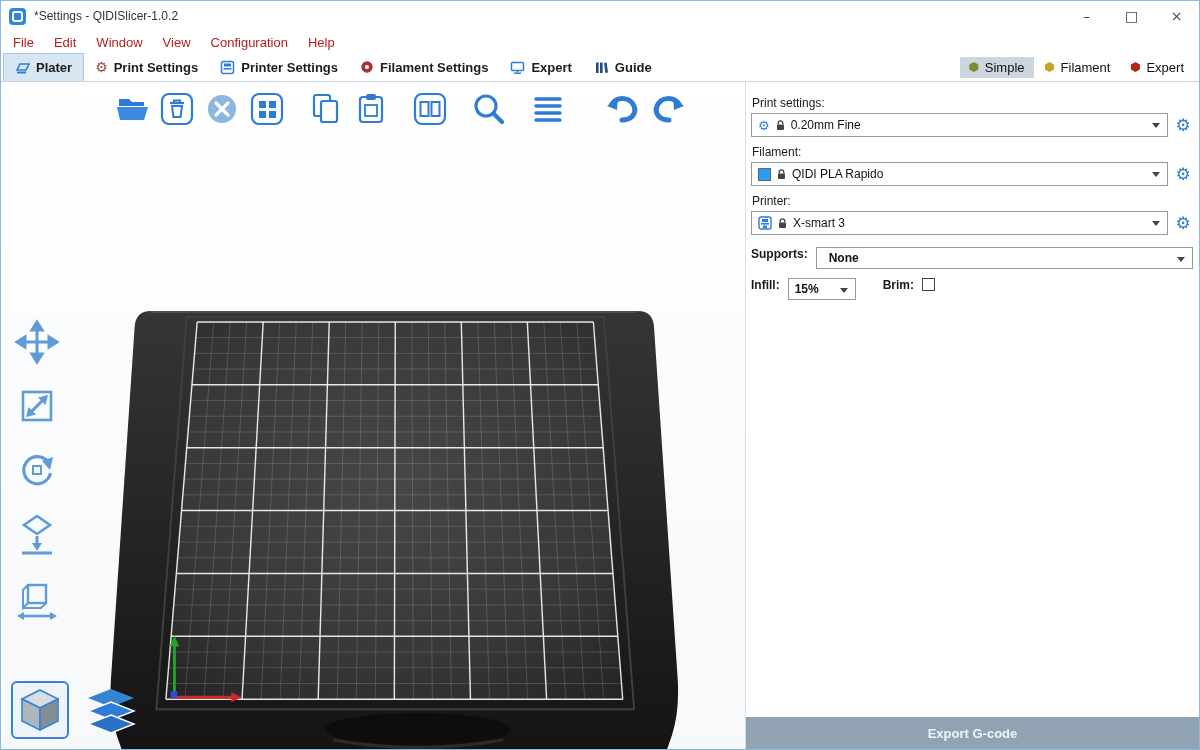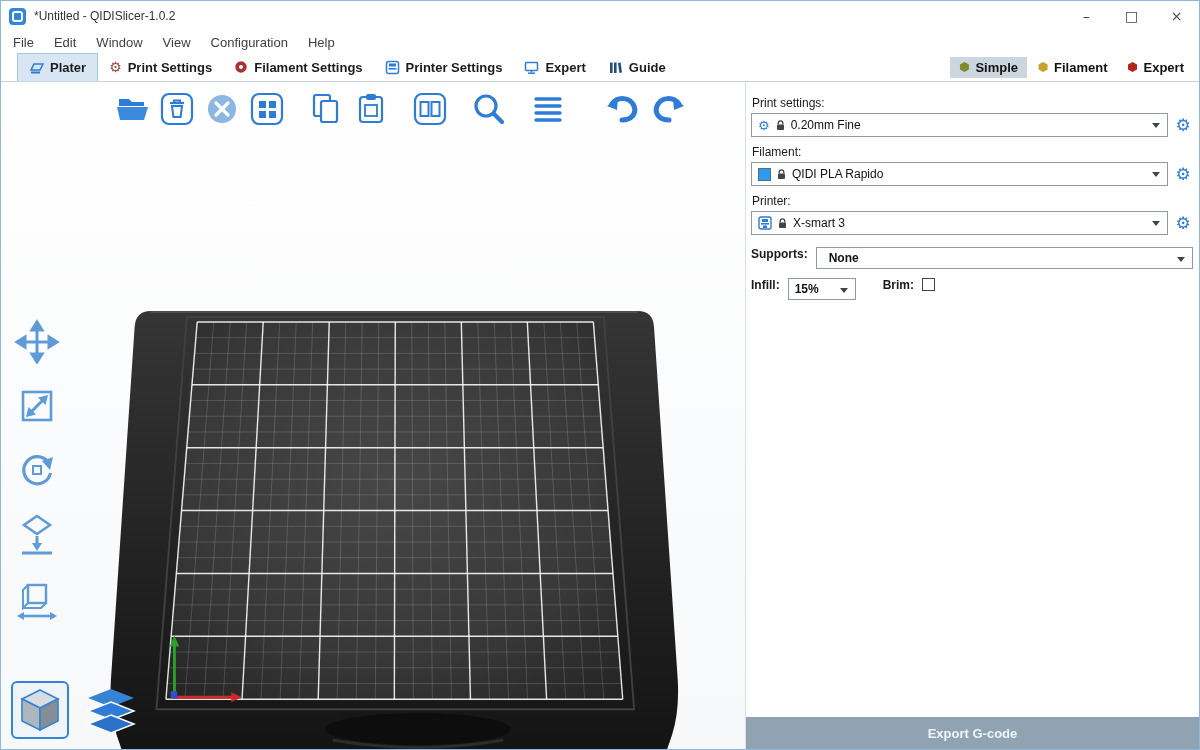--- a/index.html
+++ b/index.html
@@ -10,28 +10,28 @@
   
   .titlebar { height:30px; display:flex; align-items:center; padding-left:8px; background:#fff; flex:none; }
   .app-icon { width:17px; height:17px; border-radius:4px; background:#2e86de; display:flex; align-items:center; justify-content:center; flex:none; }
   .title-text { margin-left:8px; font-size:12px; color:#333; }
   .win-controls { margin-left:auto; display:flex; height:30px; }
   .win-btn { width:45px; height:30px; display:flex; align-items:center; justify-content:center;
              font-size:14px; color:#444; font-family:"DejaVu Sans", sans-serif; cursor:default; }
 
   
   .menubar { height:22px; display:flex; align-items:center; padding-left:2px; flex:none; }
-  .menu-item { font-size:13px; color:#404040; padding:2px 10px; }
+  .menu-item { font-size:13px; color:#b91c1c; padding:2px 10px; }
 
   
-  .tabbar { height:29px; display:flex; align-items:stretch; border-bottom:1px solid #c7d3de; padding-left:16px; flex:none; background:#fff; }
+  .tabbar { height:29px; display:flex; align-items:stretch; border-bottom:1px solid #c7d3de; padding-left:2px; flex:none; background:#fff; }
   .tab { display:flex; align-items:center; gap:6px; padding:0 11px; font-size:13px; font-weight:bold; color:#1c1c1c; }
   .tab.active { background:#d8e6f4; border:1px solid #a9c6e0; border-bottom:none; }
   .modes { margin-left:auto; display:flex; align-items:center; gap:2px; padding-right:6px; }
-  .mode { display:flex; align-items:center; gap:6px; font-size:13px; font-weight:bold; color:#111; padding:3px 9px; }
+  .mode { display:flex; align-items:center; gap:6px; font-size:13px; font-weight:normal; color:#111; padding:3px 9px; }
   .mode.active { background:#ccd6de; }
   .mode-dot { width:10px; height:10px; flex:none;
               clip-path:polygon(50% 0,95% 25%,95% 75%,50% 100%,5% 75%,5% 25%); }
 
   
   .main { flex:1; display:flex; min-height:0; }
   .viewport { flex:1; position:relative; background:linear-gradient(#ffffff,#f6f8fa); overflow:hidden; }
   .viewport svg.bed { position:absolute; left:0; top:0; width:100%; height:100%; }
 
   .top-toolbar { position:absolute; top:8px; left:112px; display:flex; align-items:center; }
@@ -71,21 +71,21 @@
 <body>
 
 <div class="window">
 
   <div class="titlebar">
     <div class="app-icon">
       <svg width="11" height="11" viewBox="0 0 11 11">
           <rect x="1" y="1" width="9" height="9" rx="2" fill="none" stroke="#fff" stroke-width="2"></rect>
         </svg>
     </div>
-    <span class="title-text">*Untitled - QIDISlicer-1.0.2</span>
+    <span class="title-text">*Settings - QIDISlicer-1.0.2</span>
     <div class="win-controls">
       <div class="win-btn">–</div>
       <div class="win-btn">□</div>
       <div class="win-btn">×</div>
     </div>
   </div>
 
   <div class="menubar">
     <span class="menu-item">File</span>
     <span class="menu-item">Edit</span>
@@ -101,33 +101,33 @@
         <polygon points="2,10 5,4 14,4 11,10" fill="none" stroke="#2e7cd6" stroke-width="1.6"></polygon>
         <line x1="2" y1="12.5" x2="11" y2="12.5" stroke="#2e7cd6" stroke-width="2"></line>
       </svg>
       <span>Plater</span>
     </div>
     <div class="tab">
       <span class="mini-gear" style="color:#9c4a3a;font-size:14px">⚙</span>
       <span>Print Settings</span>
     </div>
     <div class="tab">
-      <svg width="14" height="14" viewBox="0 0 14 14">
-        <circle cx="7" cy="7" r="5.7" fill="#a83232"></circle>
-          <circle cx="7" cy="7" r="2" fill="#fff"></circle>
-      </svg>
-      <span>Filament Settings</span>
-    </div>
-    <div class="tab">
       <svg width="15" height="15" viewBox="0 0 15 15">
         <rect x="1.5" y="1.5" width="12" height="12" rx="2" fill="none" stroke="#2e7cd6" stroke-width="1.5"></rect>
         <rect x="4" y="3.5" width="7" height="3" fill="#2e7cd6"></rect>
           <rect x="3.5" y="8" width="8" height="1.6" fill="#2e7cd6"></rect>
       </svg>
       <span>Printer Settings</span>
+    </div>
+    <div class="tab">
+      <svg width="14" height="14" viewBox="0 0 14 14">
+        <circle cx="7" cy="7" r="5.7" fill="#a83232"></circle>
+          <circle cx="7" cy="7" r="2" fill="#fff"></circle>
+      </svg>
+      <span>Filament Settings</span>
     </div>
     <div class="tab">
       <svg width="15" height="15" viewBox="0 0 15 15">
         <rect x="1.5" y="2.5" width="12" height="8" rx="1" fill="none" stroke="#2e7cd6" stroke-width="1.5"></rect>
         <line x1="7.5" y1="11" x2="7.5" y2="12.5" stroke="#2e7cd6" stroke-width="1.5"></line>
         <line x1="4" y1="13.2" x2="11" y2="13.2" stroke="#2e7cd6" stroke-width="1.5"></line>
       </svg>
       <span>Expert</span>
     </div>
     <div class="tab">

